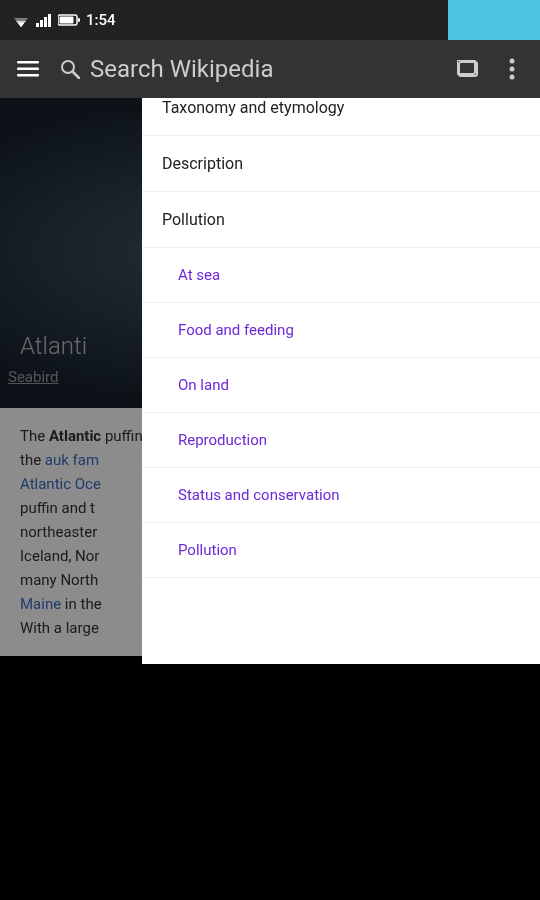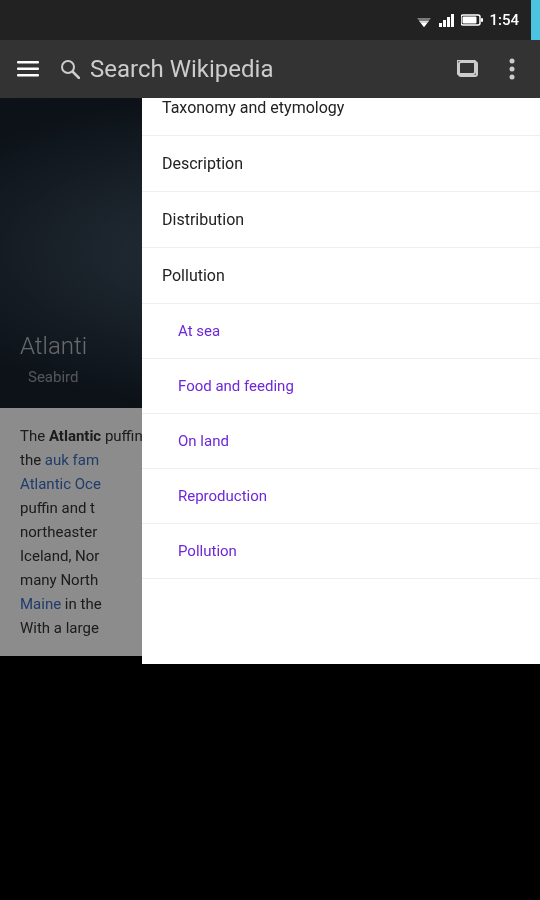--- a/index.html
+++ b/index.html
@@ -7,26 +7,25 @@
       width: 540px;
       height: 900px;
       font-family: 'Roboto', Arial, sans-serif;
       background: #000;
       overflow: hidden;
       position: relative;
     }
 
     
     .status-bar {
-      width: 531px;
+      width: 448px;
       height: 40px;
       background: #222;
       display: flex;
       align-items: center;
-      justify-content: flex-end;
       padding: 13px 12px;
       gap: 8px;
       position: relative;
       z-index: 100;
     }
     .status-icons {
       display: flex;
       align-items: center;
       gap: 6px;
     }
@@ -103,23 +102,24 @@
       position: absolute;
       bottom: 48px;
       left: 20px;
       color: rgba(255,255,255,0.7);
       font-size: 24px;
       font-weight: 300;
     }
     .hero-subtitle {
       position: absolute;
       bottom: 22px;
-      left: 28px;
+      left: 8px;
       color: rgba(255,255,255,0.55);
       font-size: 15px;
+      text-decoration: underline;
     }
 
     
     .article-text {
       background: #fff;
       padding: 16px 20px;
       font-size: 15px;
       line-height: 1.6;
       color: #333;
     }
@@ -264,22 +264,22 @@
 
 <div class="drawer-overlay">
   <div class="drawer-dim"></div>
   <div class="drawer-panel">
     <div class="drawer-header">
       <span class="drawer-title">Atlantic puffin</span>
     </div>
     <div id="toc-container">
         <div class="toc-item main">Taxonomy and etymology</div>
         <div class="toc-item main">Description</div>
-        <div class="toc-item main">Distribution</div>
         <div class="toc-item main">Pollution</div>
         <div class="toc-item sub">At sea</div>
         <div class="toc-item sub">Food and feeding</div>
         <div class="toc-item sub">On land</div>
         <div class="toc-item sub">Reproduction</div>
+        <div class="toc-item sub">Status and conservation</div>
         <div class="toc-item sub">Pollution</div>
       </div>
   </div>
 </div>
 
 </body></html>

